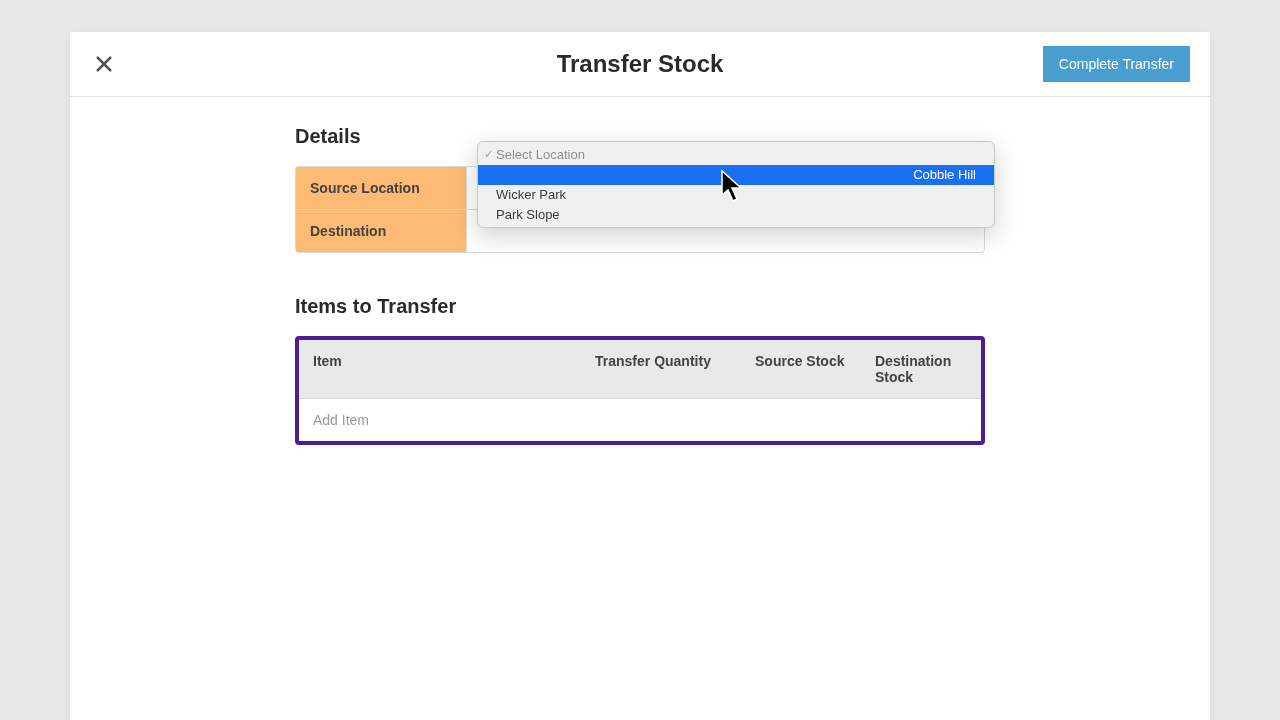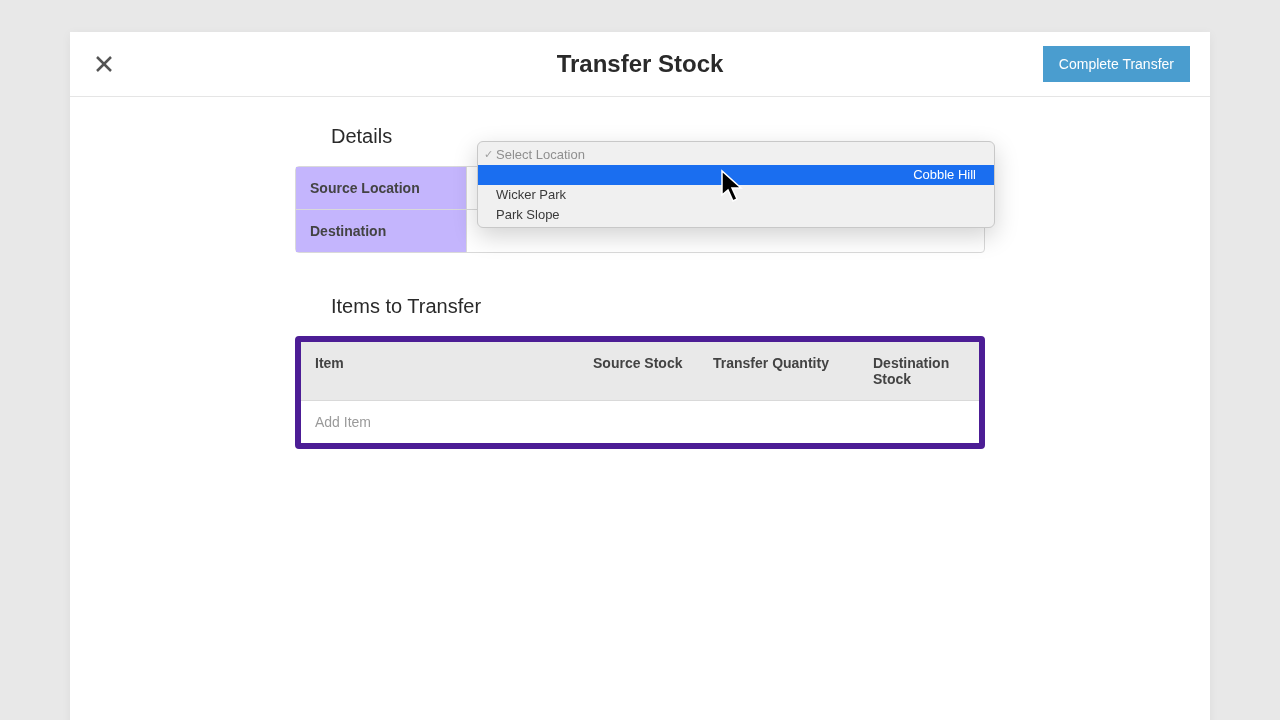--- a/index.html
+++ b/index.html
@@ -61,43 +61,42 @@
       cursor: pointer;
     }
     .content {
       padding: 28px 0 0 0;
       width: 690px;
       margin: 0 auto;
       position: relative;
     }
     .section-title {
       font-size: 20px;
-      font-weight: 400;
+      font-weight: 700;
       color: #2a2a2a;
       margin-bottom: 18px;
-      margin-left: 36px;
     }
     .details-table {
       width: 100%;
       border: 1px solid #d9d9d9;
       border-radius: 4px;
       margin-bottom: 42px;
     }
     .details-row {
       display: flex;
       border-bottom: 1px solid #d9d9d9;
     }
     .details-row:last-child {
       border-bottom: none;
       justify-content: flex-end;
     }
     .details-label {
       width: 171px;
       padding: 13px 14px;
-      background: #c4b5fd;
+      background: #fdba74;
       font-size: 14px;
       font-weight: 600;
       color: #434343;
       border-right: 1px solid #d9d9d9;
     }
     .details-value {
       flex: 1;
       padding: 11px 14px;
     }
     .select-trigger {
@@ -140,21 +139,21 @@
     .dropdown-item.highlighted {
       background: #1a6ef0;
       color: #fff;
       text-align: right;
     }
     .dropdown-item:last-child {
       padding-bottom: 5px;
     }
     .items-table {
       width: 100%;
-      border: 6px solid #4c1d95;
+      border: 4px solid #4c1d95;
       border-radius: 4px;
     }
     .items-header {
       display: flex;
       background: #e9e9e9;
       border-bottom: 1px solid #d9d9d9;
     }
     .items-header .col {
       padding: 13px 14px;
       font-size: 14px;
@@ -231,22 +230,22 @@
       <svg viewBox="0 0 26 36">
         <path d="M 2 2 L 2 26 L 8 21 L 13 32 L 17 30 L 12 19 L 21 19 Z" fill="#000" stroke="#fff" stroke-width="1.5"></path>
       </svg>
     </div>
 
     <div class="section-title">Items to Transfer</div>
 
     <div class="items-table">
       <div class="items-header">
         <div class="col col-item">Item</div>
+        <div class="col col-qty">Transfer Quantity</div>
         <div class="col col-src">Source Stock</div>
-        <div class="col col-qty">Transfer Quantity</div>
         <div class="col col-dst">Destination Stock</div>
       </div>
       <div class="items-body">
         <div class="add-item">Add Item</div>
       </div>
     </div>
   </div>
 </div>
 
 </body></html>

